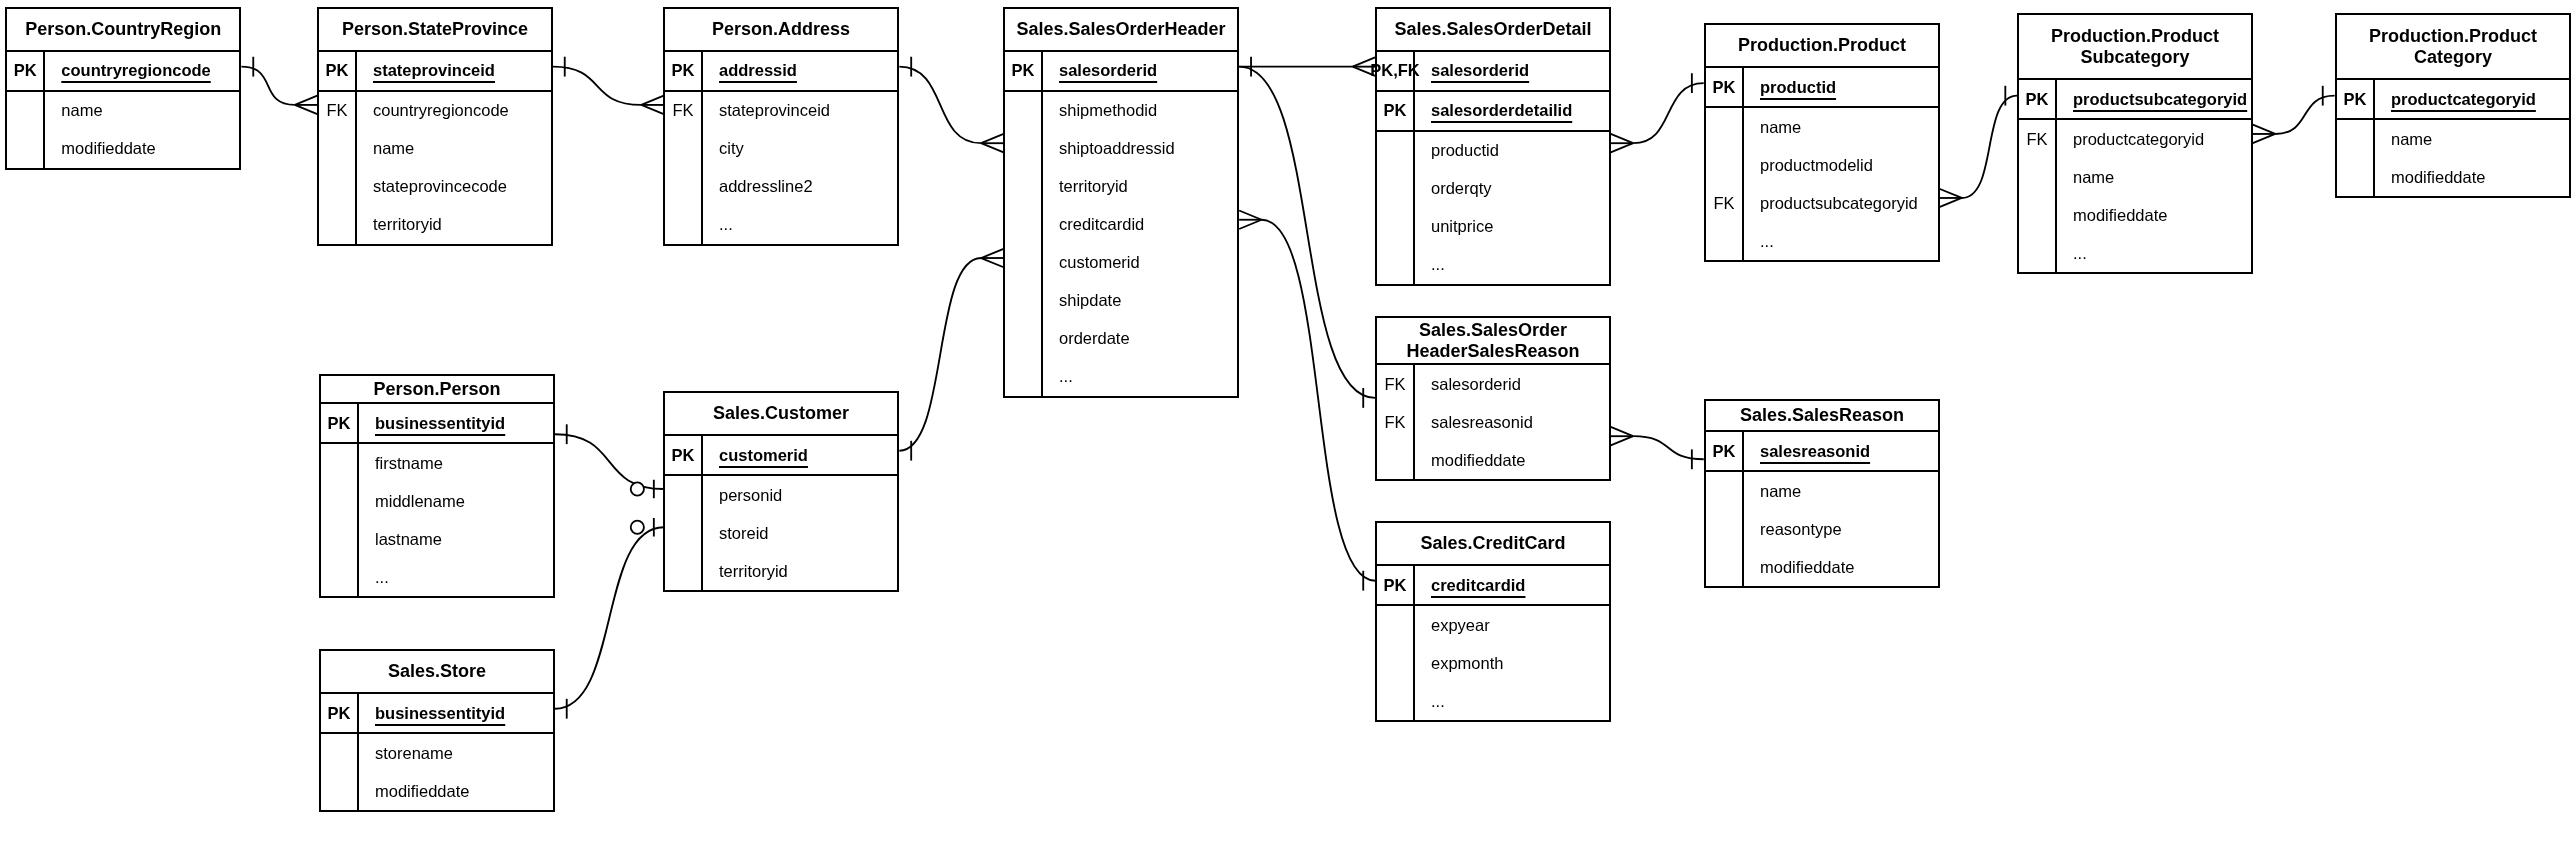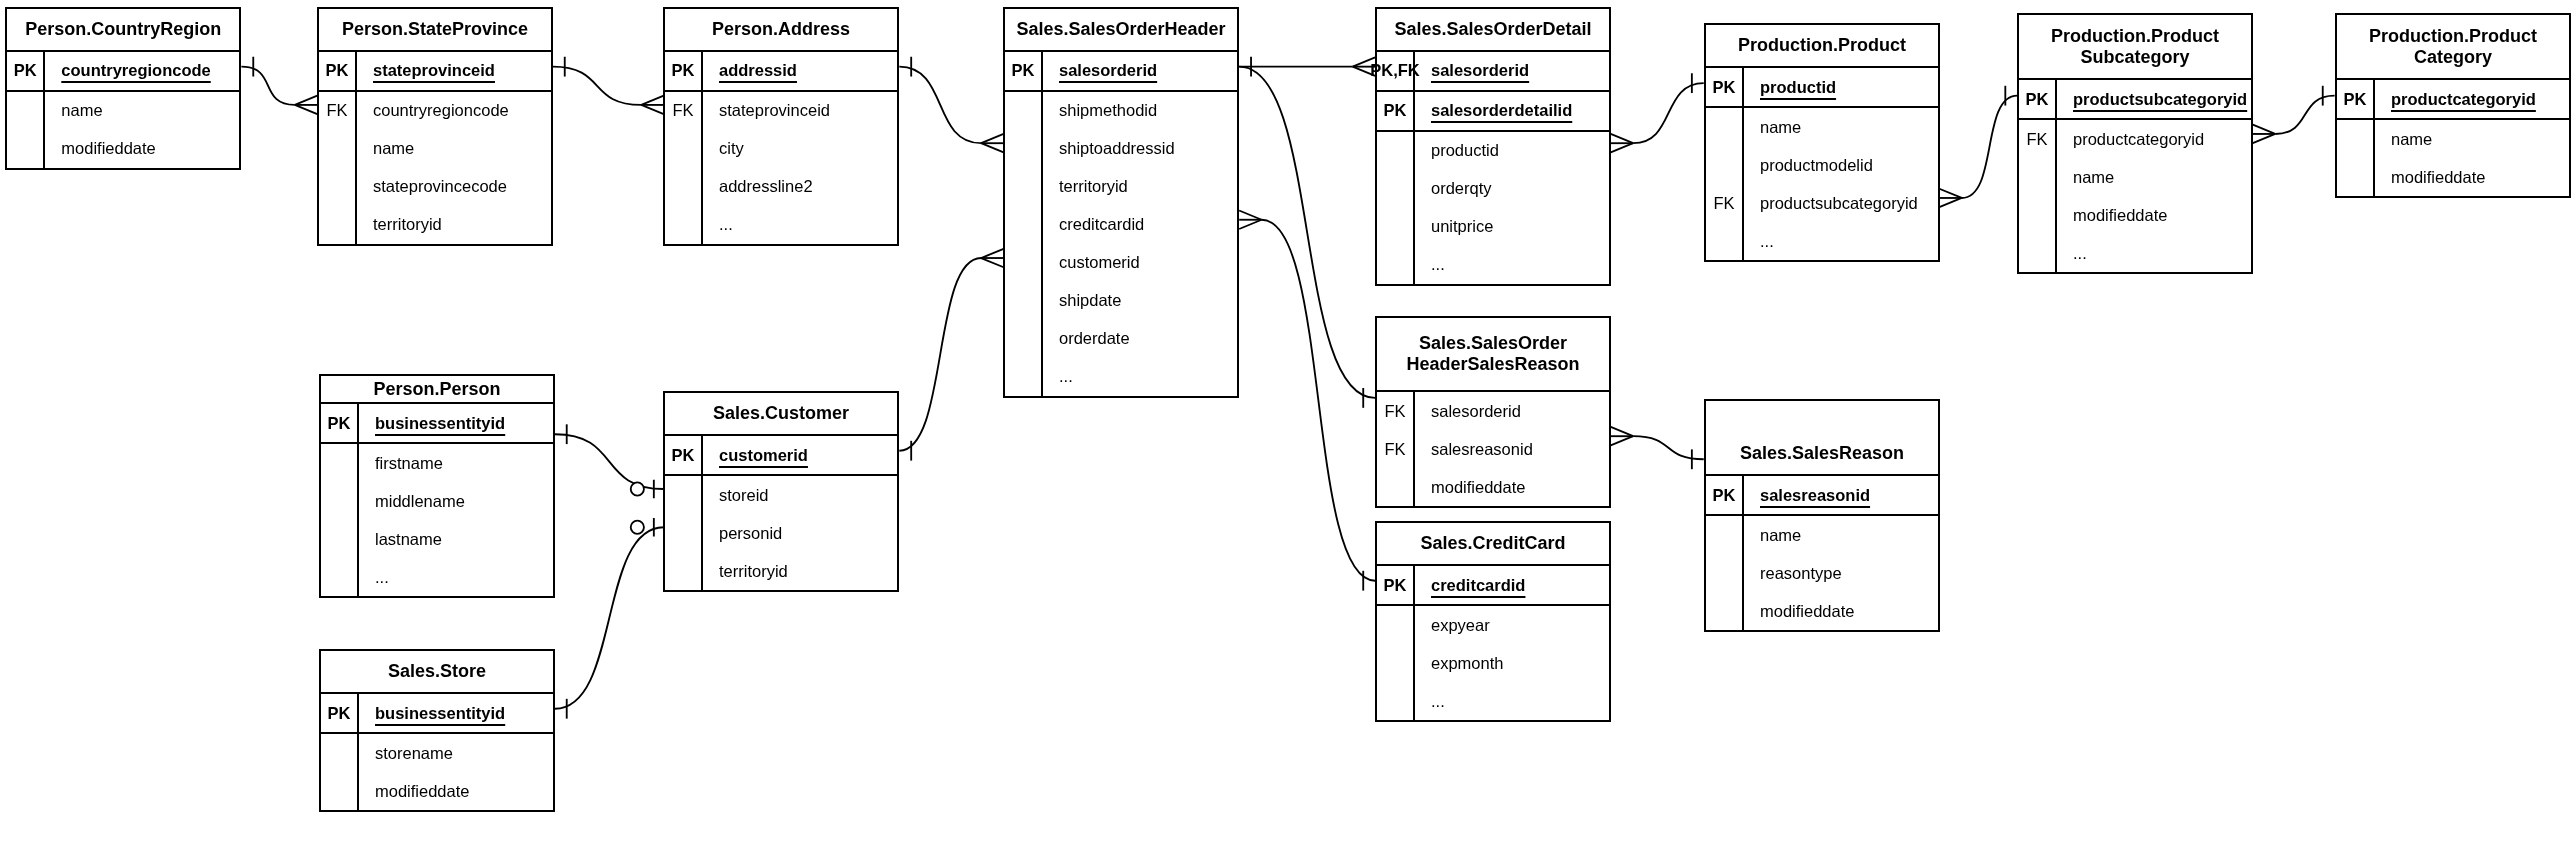--- a/index.html
+++ b/index.html
@@ -459,32 +459,32 @@
             <span style="display: block;">PK</span>
           </div>
           <div class="fname pk">customerid</div>
         </div>
       </div>
       <div class="section">
         <div class="row">
           <div class="key">
             <span style="display: block;"></span>
           </div>
+          <div class="fname">personid</div>
+        </div>
+        <div class="row">
+          <div class="key">
+            <span style="display: block;"></span>
+          </div>
           <div class="fname">storeid</div>
         </div>
         <div class="row">
           <div class="key">
             <span style="display: block;"></span>
           </div>
-          <div class="fname">personid</div>
-        </div>
-        <div class="row">
-          <div class="key">
-            <span style="display: block;"></span>
-          </div>
           <div class="fname">territoryid</div>
         </div>
       </div>
     </div>
     <div class="table" style="left: 319px; top: 649px;">
       <div class="ttl" style="height: 41px;">
         <span>Sales.Store</span>
       </div>
       <div class="section">
         <div class="row">
@@ -503,21 +503,21 @@
         </div>
         <div class="row">
           <div class="key">
             <span style="display: block;"></span>
           </div>
           <div class="fname">modifieddate</div>
         </div>
       </div>
     </div>
     <div class="table" style="left: 1375px; top: 316px;">
-      <div class="ttl" style="height: 72px; align-items: center;">
+      <div class="ttl" style="height: 45px; align-items: center;">
         <span>Sales.SalesOrder</span>
         <span>HeaderSalesReason</span>
       </div>
       <div class="section">
         <div class="row">
           <div class="key">
             <span style="display: block;">FK</span>
           </div>
           <div class="fname">salesorderid</div>
         </div>
@@ -529,21 +529,21 @@
         </div>
         <div class="row">
           <div class="key">
             <span style="display: block;"></span>
           </div>
           <div class="fname">modifieddate</div>
         </div>
       </div>
     </div>
     <div class="table" style="left: 1704px; top: 399px;">
-      <div class="ttl" style="height: 41px; margin-top: 32px;">
+      <div class="ttl" style="height: 29px;">
         <span>Sales.SalesReason</span>
       </div>
       <div class="section">
         <div class="row">
           <div class="key bold">
             <span style="display: block;">PK</span>
           </div>
           <div class="fname pk">salesreasonid</div>
         </div>
       </div>

